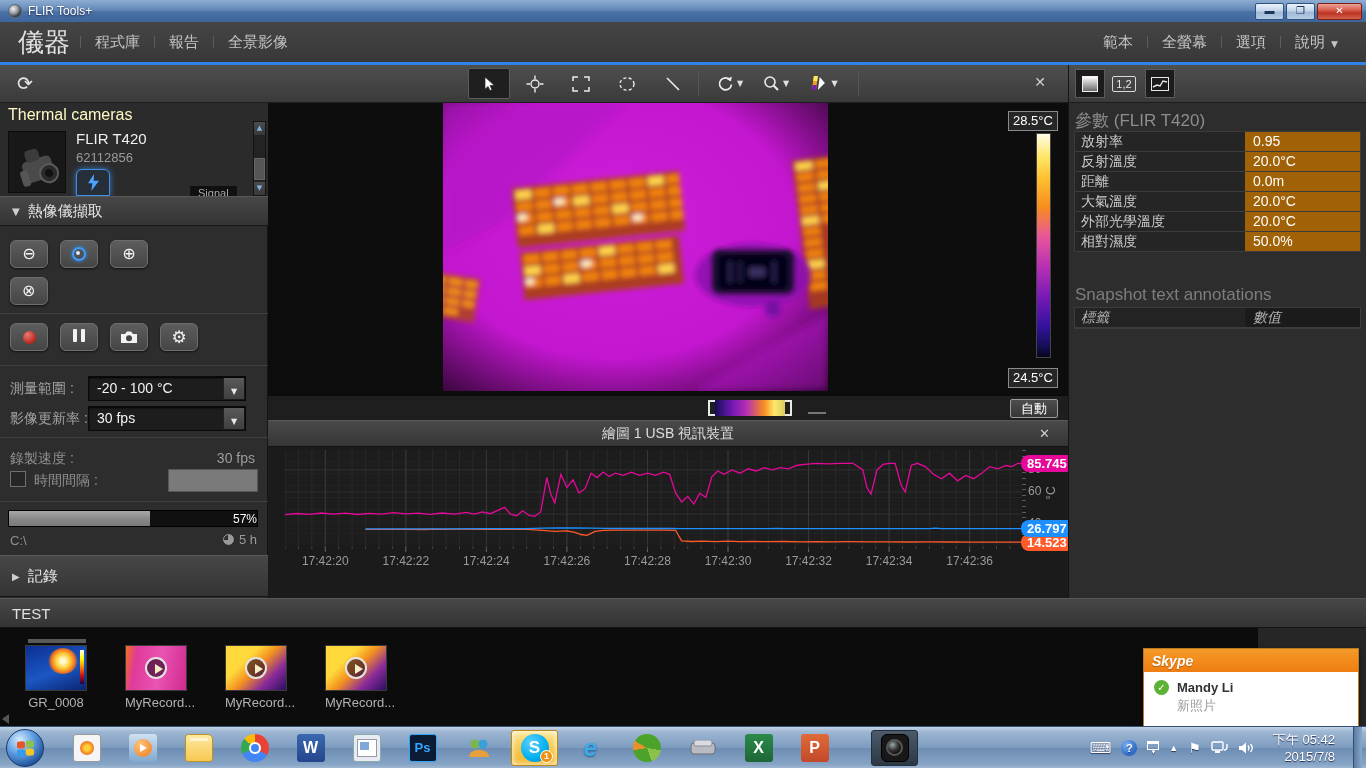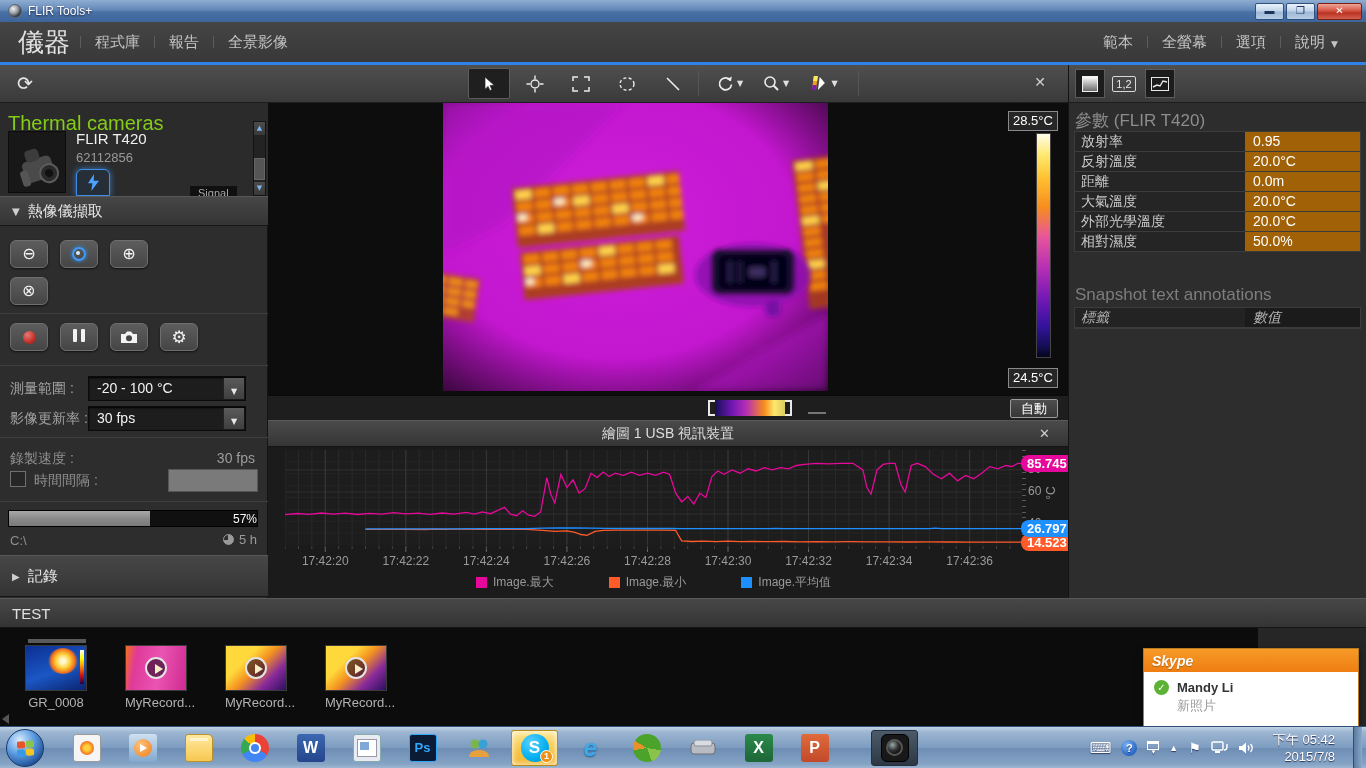--- a/index.html
+++ b/index.html
@@ -37,21 +37,21 @@
   .section-bar { background:linear-gradient(#474747,#343434); border-top:1px solid #585858; border-bottom:1px solid #161616;
     display:flex; align-items:center; color:#e6e6e6; font-size:15px; }
   .sec-arrow { font-size:10px; color:#cfcfcf; margin:0 8px 0 12px; font-family:"DejaVu Sans",sans-serif; }
 
   
   .left-panel { left:0; top:65px; width:268px; height:533px; background:#2d2d2d; border-right:1px solid #141414; }
   .lp-toolbar { position:absolute; left:0; top:0; width:268px; height:38px; }
   .refresh-btn { position:absolute; left:10px; top:5px; width:30px; height:27px; color:#e8e8e8;
     font-size:19px; line-height:26px; text-align:center; font-family:"DejaVu Sans",sans-serif; }
   .cameras { position:absolute; left:0; top:38px; width:268px; height:93px; background:#2b2b2b; }
-  .cameras-header { position:absolute; left:8px; top:9px; color:#84cc16; font-size:20px; }
+  .cameras-header { position:absolute; left:8px; top:3px; color:#fef9c3; font-size:16px; }
   .cam-thumb { position:absolute; left:8px; top:28px; width:58px; height:62px; background:#181818; border:1px solid #0c0c0c; overflow:hidden; }
   .cam-name { position:absolute; left:76px; top:27px; color:#f0f0f0; font-size:15px; }
   .cam-serial { position:absolute; left:76px; top:47px; color:#9a9a9a; font-size:13px; }
   .flash-btn { position:absolute; left:76px; top:66px; width:34px; height:27px; background:#262e38;
     border:1px solid #3f8fe8; border-radius:6px 6px 0 0; box-shadow:0 0 6px rgba(63,143,232,.8); }
   .bolt { position:absolute; left:11px; top:4px; width:11px; height:17px; background:#4da3ff;
     clip-path:polygon(55% 0,0 55%,40% 55%,30% 100%,100% 40%,52% 40%); }
   .signal-tag { position:absolute; left:190px; top:83px; background:#101010; color:#a8a8a8; font-size:11px; padding:1px 8px; }
   .vscroll { position:absolute; right:2px; top:18px; width:13px; height:75px; background:#232323; border:1px solid #141414; }
   .vscroll .sb-btn { width:11px; height:13px; background:linear-gradient(#4c4c4c,#383838); color:#7fb2e8; font-size:7px; text-align:center; line-height:13px; font-family:"DejaVu Sans",sans-serif; }
@@ -718,34 +718,20 @@
         <line x1="684.6448087431696" y1="96" x2="684.6448087431696" y2="99" stroke="#444" stroke-width="1"></line>
         <line x1="698.0692167577416" y1="96" x2="698.0692167577416" y2="99" stroke="#444" stroke-width="1"></line>
         <line x1="711.4936247723135" y1="96" x2="711.4936247723135" y2="99" stroke="#444" stroke-width="1"></line>
         <line x1="724.9180327868854" y1="96" x2="724.9180327868854" y2="99" stroke="#444" stroke-width="1"></line>
         <polyline points="0.0,64.6 12.1,63.5 24.2,64.3 36.2,63.0 48.3,64.1 60.4,63.2 72.5,64.5 84.6,63.4 96.7,64.2 108.7,62.7 120.8,63.8 132.9,63.1 145.0,64.3 157.1,63.0 169.1,64.1 181.2,62.4 189.3,64.1 197.3,61.9 205.4,63.7 213.4,60.2 219.5,57.4 225.5,64.1 231.6,65.7 237.6,60.8 243.7,65.2 249.7,66.3 255.7,61.9 261.8,27.6 265.8,44.2 269.8,53.0 275.9,24.3 281.9,37.6 288.0,29.8 294.0,43.1 300.0,38.7 306.1,23.2 312.1,27.6 318.2,22.1 324.2,26.5 330.2,23.2 338.3,25.4 346.3,22.1 354.4,25.4 362.5,23.2 370.5,25.4 378.6,22.1 384.6,24.3 390.7,43.1 396.7,51.9 402.7,46.4 408.8,54.1 414.8,43.1 420.9,47.5 426.9,26.5 432.9,21.0 439.0,24.3 447.0,19.9 455.1,23.2 463.1,18.8 471.2,21.0 479.3,17.7 487.3,19.9 495.4,17.7 503.4,18.8 511.5,15.5 519.5,14.4 531.6,13.3 543.7,13.8 555.8,13.3 567.9,13.3 577.9,19.9 581.9,37.6 586.0,44.2 592.0,19.9 598.1,14.4 604.1,13.3 610.1,13.3 616.2,35.3 620.2,42.0 626.2,15.5 632.3,13.3 640.3,16.6 648.4,24.3 656.5,28.7 664.5,23.2 672.6,30.9 680.6,25.4 688.7,28.7 696.7,23.2 704.8,16.6 712.8,18.8 720.9,15.5 726.9,16.6 733.0,13.3 737.0,13.6" fill="none" stroke="#e6089a" stroke-width="1.3"></polyline>
         <polyline points="80.5,79.3 120.8,79.3 141.0,79.5 149.0,79.2 161.1,79.4 173.2,79.2 201.4,79.3 241.6,79.4 257.7,80.4 269.8,81.4 281.9,80.9 290.0,82.3 296.0,84.5 302.0,85.3 310.1,81.4 318.2,80.4 330.2,80.1 346.3,80.2 362.5,80.2 378.6,80.2 390.7,80.3 393.9,86.2 396.7,90.8 406.8,91.5 418.8,91.1 430.9,91.6 443.0,91.2 455.1,91.6 467.2,91.4 483.3,91.7 499.4,91.5 515.5,91.8 531.6,91.6 547.7,91.8 563.8,91.7 584.0,91.9 604.1,91.8 624.2,92.0 644.4,91.9 664.5,92.0 684.6,92.1 704.8,92.1 724.9,92.2 737.0,92.2" fill="none" stroke="#ff5a2a" stroke-width="1.3"></polyline>
         <polyline points="80.5,78.9 120.8,78.8 161.1,78.8 201.4,78.7 241.6,78.7 257.7,78.1 273.9,77.8 290.0,78.0 306.1,78.2 322.2,78.4 342.3,78.5 362.5,78.5 386.6,78.5 394.7,78.7 422.9,78.7 443.0,78.7 463.1,78.7 483.3,78.7 491.3,78.3 499.4,78.7 523.6,78.7 563.8,78.7 604.1,78.7 644.4,78.7 650.4,78.2 656.5,78.7 684.6,78.7 724.9,78.7 737.0,78.7" fill="none" stroke="#1e8fff" stroke-width="1.3"></polyline>
       </svg>
     <div class="ytick-strip"></div>
     <div id="chart-extras"></div>
-    <div class="legend" id="chart-legend">
-        <span class="legend-item">
-          <span class="legend-swatch" style="background: rgb(230, 8, 154);"></span>
-          <span>Image.最大</span>
-        </span>
-        <span class="legend-item">
-          <span class="legend-swatch" style="background: rgb(255, 90, 42);"></span>
-          <span>Image.最小</span>
-        </span>
-        <span class="legend-item">
-          <span class="legend-swatch" style="background: rgb(30, 143, 255);"></span>
-          <span>Image.平均值</span>
-        </span>
-      </div>
   <div class="ylab" style="left: 760px; top: 451px; text-align: right;">40</div>
       <div class="ylab" style="left: 760px; top: 418.977px;">60</div>
       <div class="ylab" style="left: 760px; top: 396.884px;">80</div>
       <div class="yunit" style="left: 776px; top: 420.977px;">°C</div>
       <div class="val-badge" style="background: rgb(230, 8, 154); top: 390.038px;">85.745</div>
       <div class="val-badge" style="background: rgb(255, 90, 42); top: 468.713px;">14.523</div>
       <div class="val-badge" style="background: rgb(30, 143, 255); top: 455.154px;">26.797</div>
       <div class="xlab" style="left: 25.2732px;">17:42:20</div>
       <div class="xlab" style="left: 105.82px;">17:42:22</div>
       <div class="xlab" style="left: 186.366px;">17:42:24</div>

